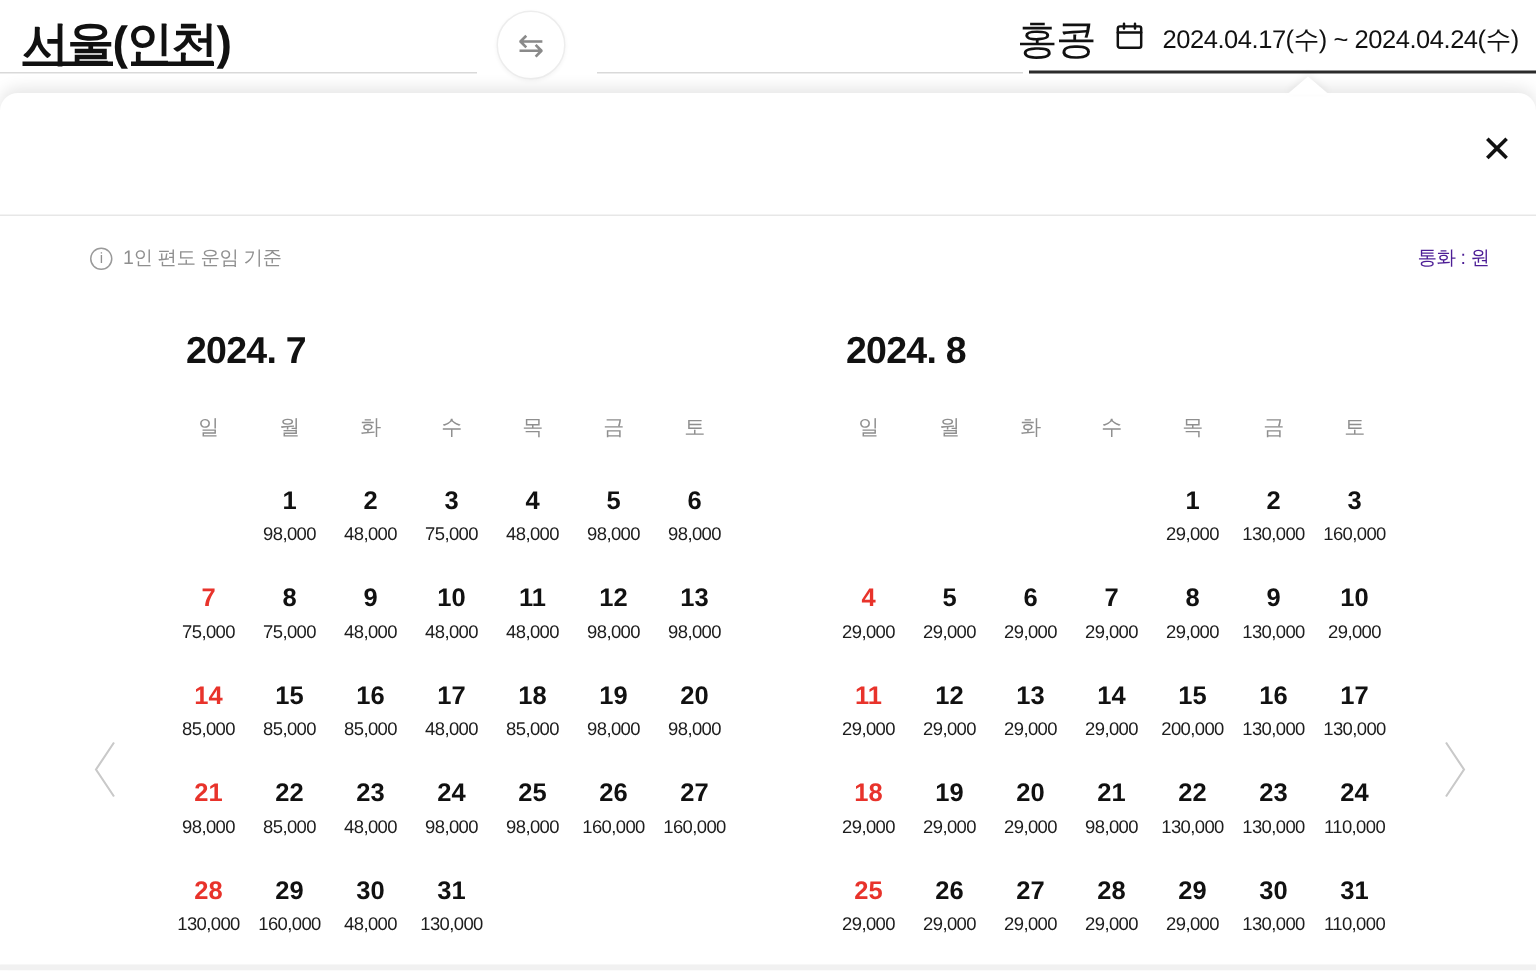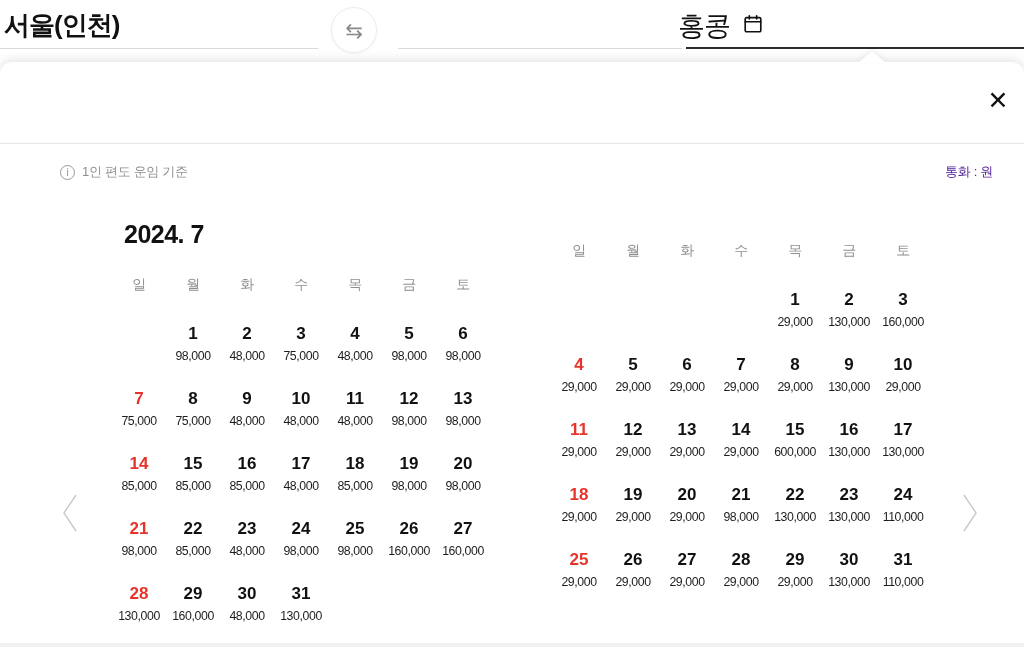--- a/index.html
+++ b/index.html
@@ -5,21 +5,21 @@
   * { margin:0; padding:0; box-sizing:border-box; }
   html,body { width:1024px; height:647px; }
   body {
     position:relative; overflow:hidden; background:#fff;
     font-family:"Liberation Sans","DejaVu Sans",sans-serif; color:#111;
   }
 
   
   .header { position:absolute; top:0; left:0; width:1024px; height:50px; background:#fff; }
   .origin {
-    position:absolute; left:4px; top:8px; font-size:26px; font-weight:800; letter-spacing:-1px;
+    position:absolute; left:15px; top:8px; font-size:31px; font-weight:800; letter-spacing:-1px;text-decoration:underline;
   }
   .destination {
     position:absolute; left:678px; top:8px; font-size:27px; font-weight:400; letter-spacing:-1px;
   }
   .underline { position:absolute; top:48px; height:1px; background:#d9d9d9; }
   .u-left { left:0; width:318px; }
   .u-mid  { left:398px; width:284px; }
   .u-dark { left:686px; width:338px; top:47px; height:2px; background:#2b2b2b; }
   .swap-btn {
     position:absolute; left:331px; top:7px; width:46px; height:46px; border-radius:50%;
@@ -98,20 +98,21 @@
 
   <div class="date-field">
     <span>
       <svg width="22" height="22" viewBox="0 0 24 24" fill="none" stroke="#111" stroke-width="1.8" stroke-linecap="round">
         <rect x="3.5" y="5" width="17" height="15.5" rx="1.5"></rect>
         <line x1="3.5" y1="9.5" x2="20.5" y2="9.5"></line>
         <line x1="8" y1="3" x2="8" y2="6.5"></line>
         <line x1="16" y1="3" x2="16" y2="6.5"></line>
       </svg>
     </span>
+    <span class="txt">2024.04.17(수) ~ 2024.04.24(수)</span>
   </div>
   <div class="underline u-dark"></div>
 </div>
 
 <div class="caret"></div>
 
 <section class="sheet">
   <button class="close-btn">
     <span>✕</span>
   </button>
@@ -270,20 +271,21 @@
             <div class="d">30</div>
             <div class="p">48,000</div>
           </div>
           <div class="cell">
             <div class="d">31</div>
             <div class="p">130,000</div>
           </div>
         </div>
       </div>
       <div class="month">
+        <h3 class="month-title">2024. 8</h3>
         <div class="weekday-row">
           <span>일</span>
           <span>월</span>
           <span>화</span>
           <span>수</span>
           <span>목</span>
           <span>금</span>
           <span>토</span>
         </div>
         <div class="grid">
@@ -342,21 +344,21 @@
           <div class="cell">
             <div class="d">13</div>
             <div class="p">29,000</div>
           </div>
           <div class="cell">
             <div class="d">14</div>
             <div class="p">29,000</div>
           </div>
           <div class="cell">
             <div class="d">15</div>
-            <div class="p">600,000</div>
+            <div class="p">200,000</div>
           </div>
           <div class="cell">
             <div class="d">16</div>
             <div class="p">130,000</div>
           </div>
           <div class="cell">
             <div class="d">17</div>
             <div class="p">130,000</div>
           </div>
           <div class="cell sun">

